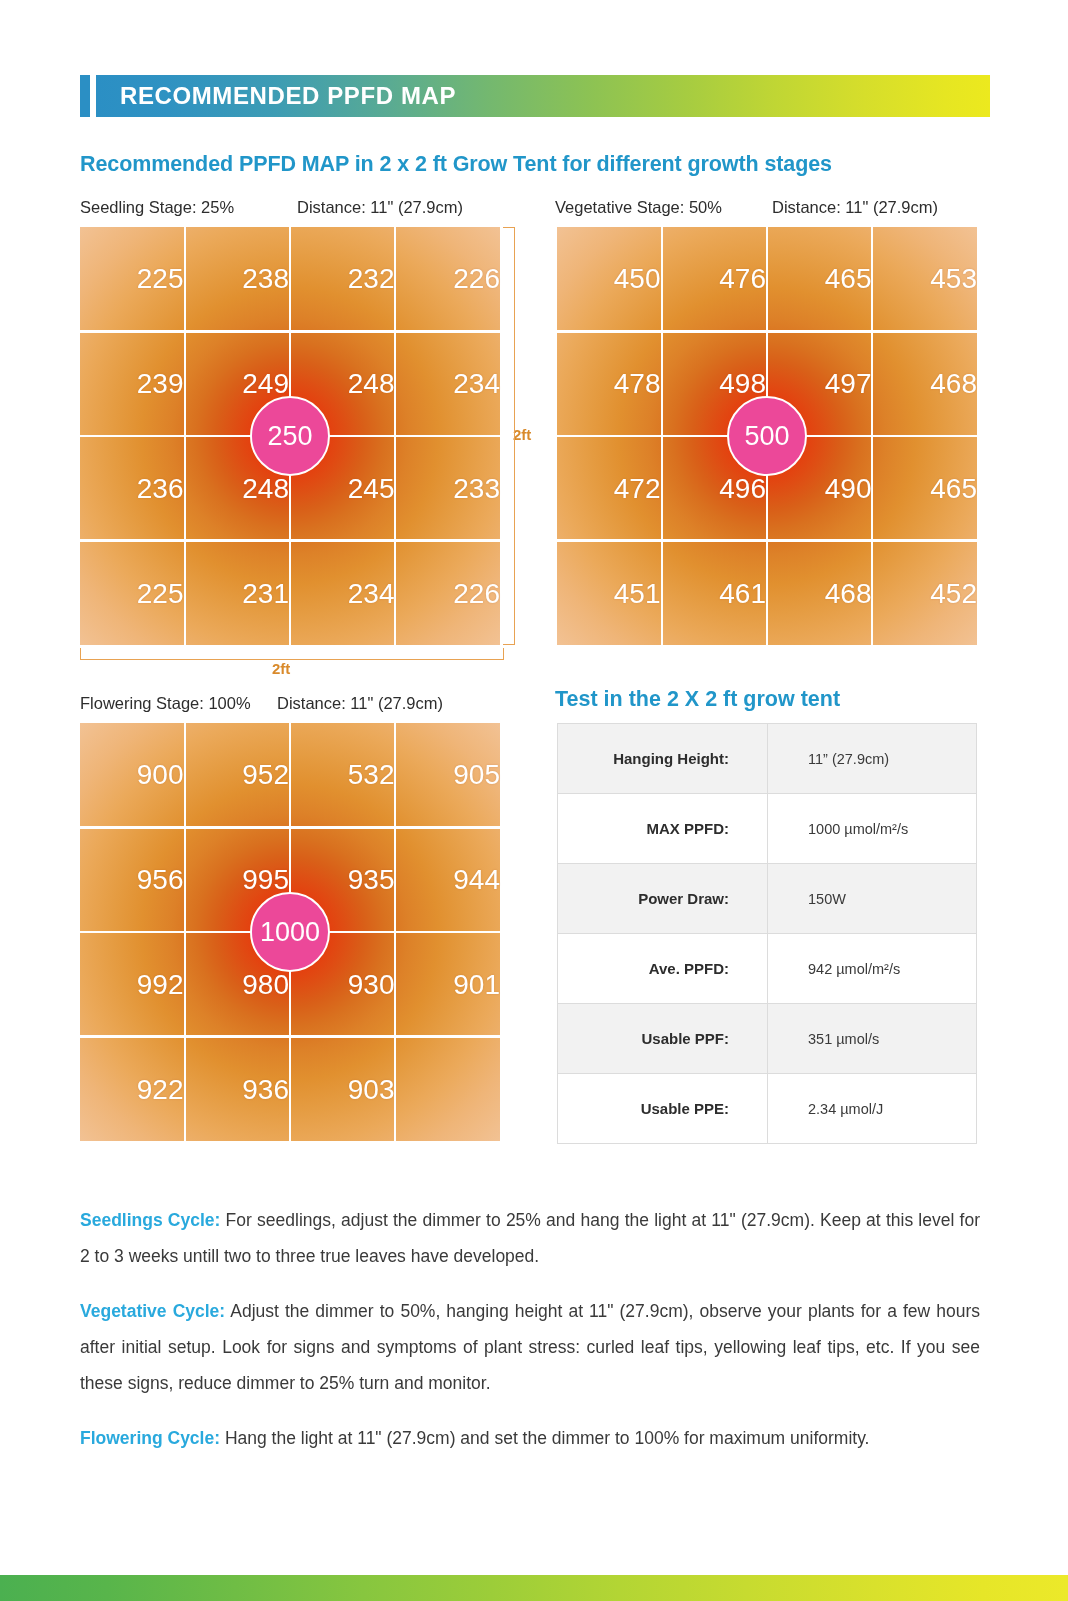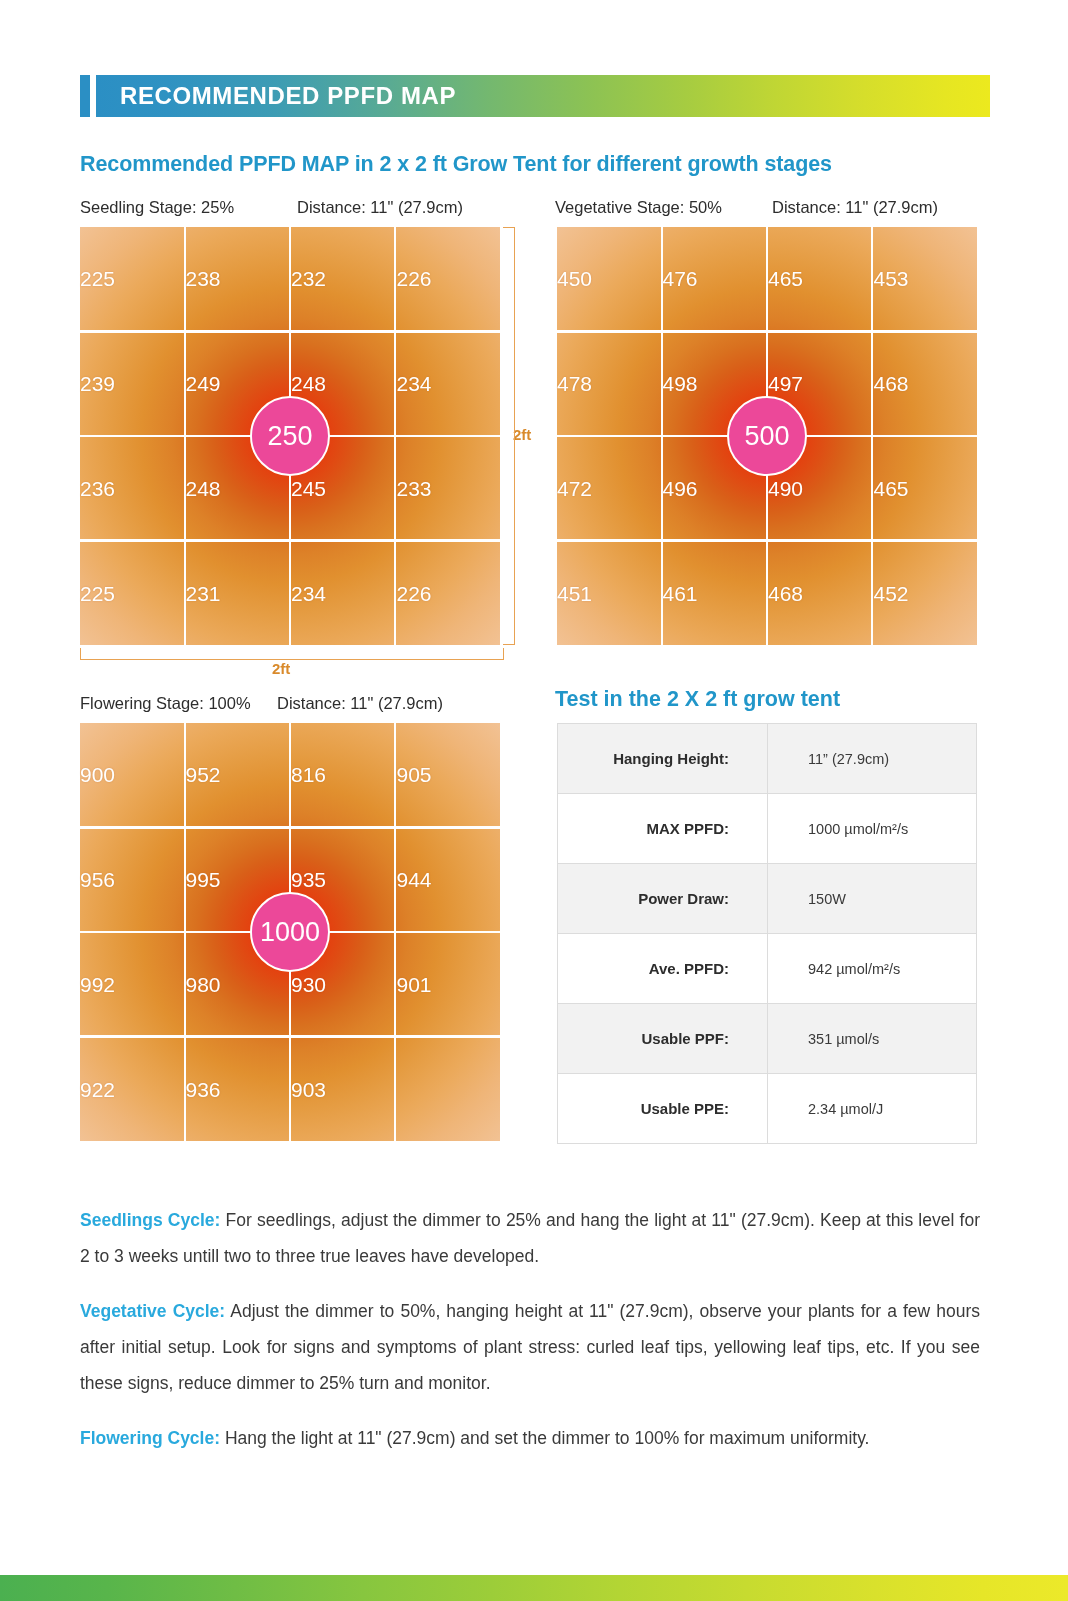--- a/index.html
+++ b/index.html
@@ -101,23 +101,23 @@
     overflow: visible;
   }
   .grid-seed { left: 80px;  top: 227px;  width: 420px; height: 418px; }
   .grid-veg  { left: 557px; top: 227px;  width: 420px; height: 418px; }
   .grid-flo  { left: 80px;  top: 723px;  width: 420px; height: 418px; }
 
   .cell {
     position: relative;
     display: flex;
     align-items: center;
-    justify-content: flex-start;
+    justify-content: flex-end;
     color: #ffffff;
-    font-size: 21px;
+    font-size: 28px;
     font-weight: normal;
     font-family: "Liberation Sans", sans-serif;
     text-shadow: 0 0 2px rgba(150,60,10,0.25);
     z-index: 2;
   }
   .cell span { position: relative; z-index: 3; }
 
   
   .heat {
     position: absolute;
@@ -453,21 +453,21 @@
       <div class="hline" style="top:calc(50% - 1.25px)"></div>
       <div class="hline" style="top:calc(75% - 1.25px)"></div>
     </div>
     <div class="cell transparent-bg">
         <span>900</span>
       </div>
     <div class="cell transparent-bg">
         <span>952</span>
       </div>
     <div class="cell transparent-bg">
-        <span>816</span>
+        <span>532</span>
       </div>
     <div class="cell transparent-bg">
         <span>905</span>
       </div>
     <div class="cell transparent-bg">
         <span>956</span>
       </div>
     <div class="cell transparent-bg">
         <span>995</span>
       </div>

